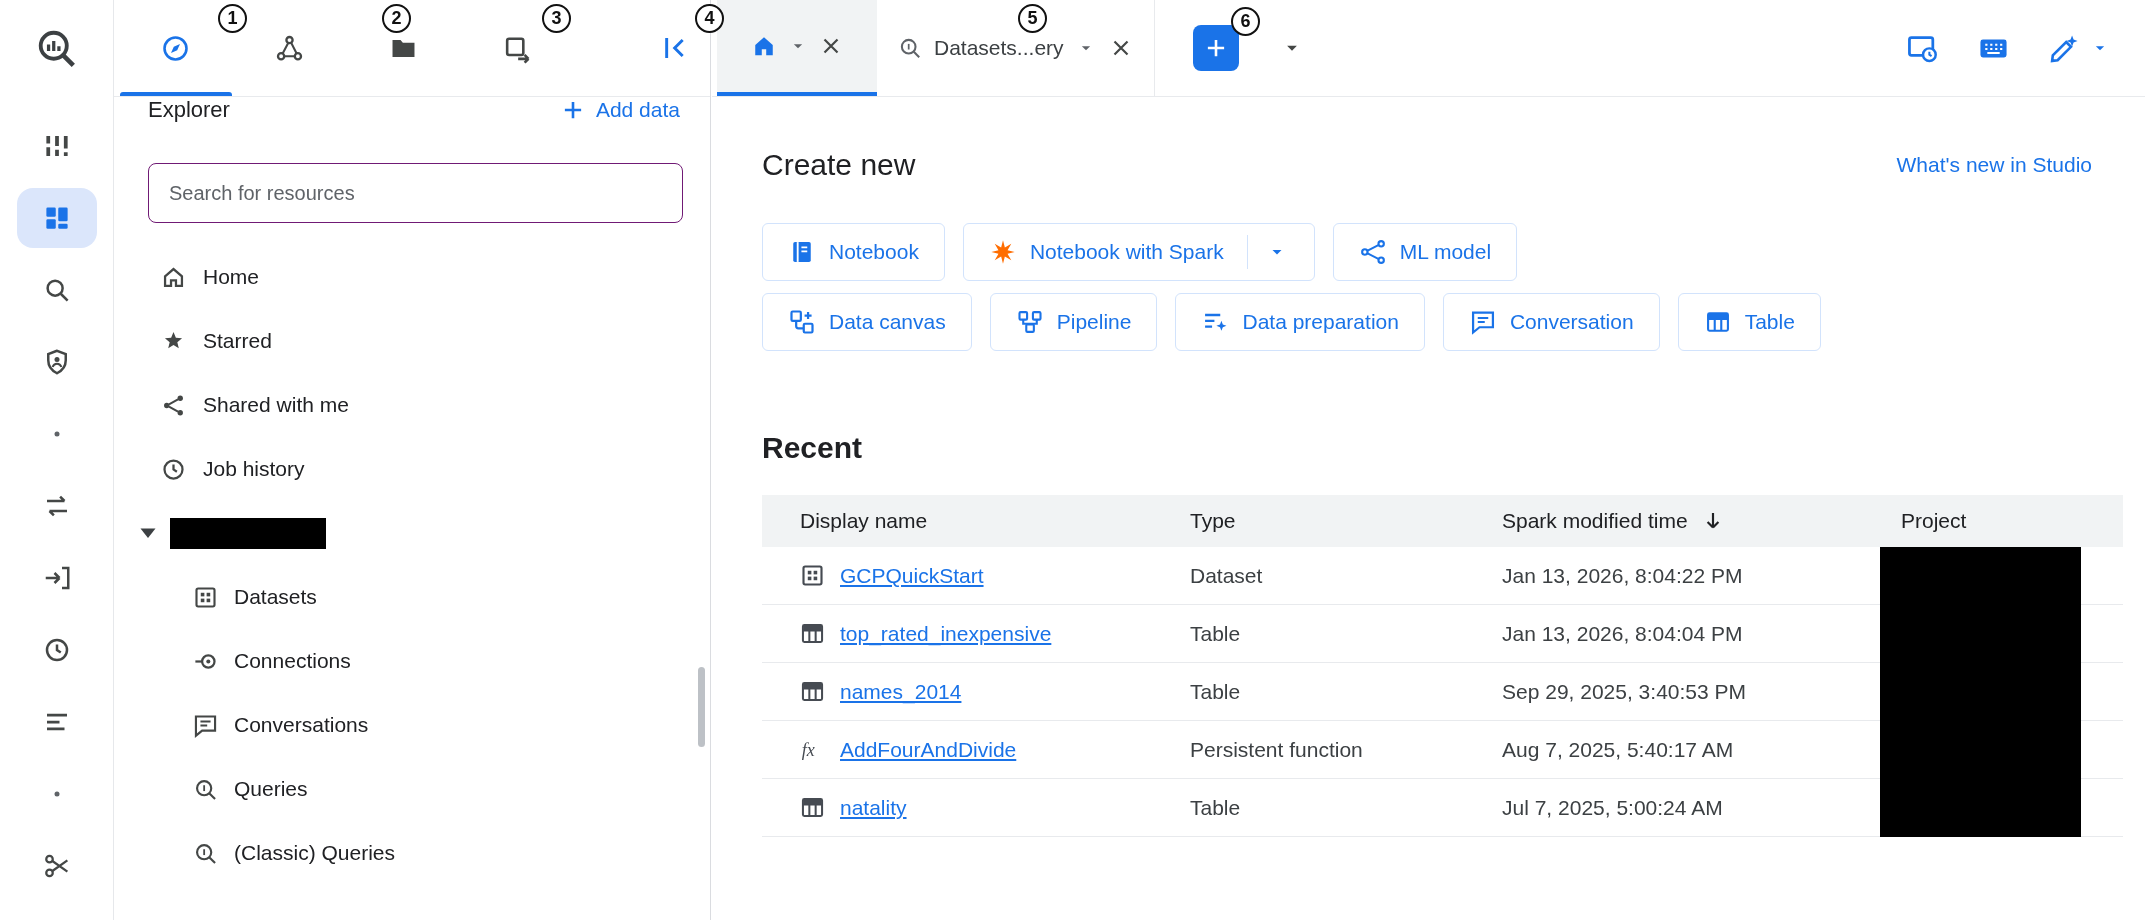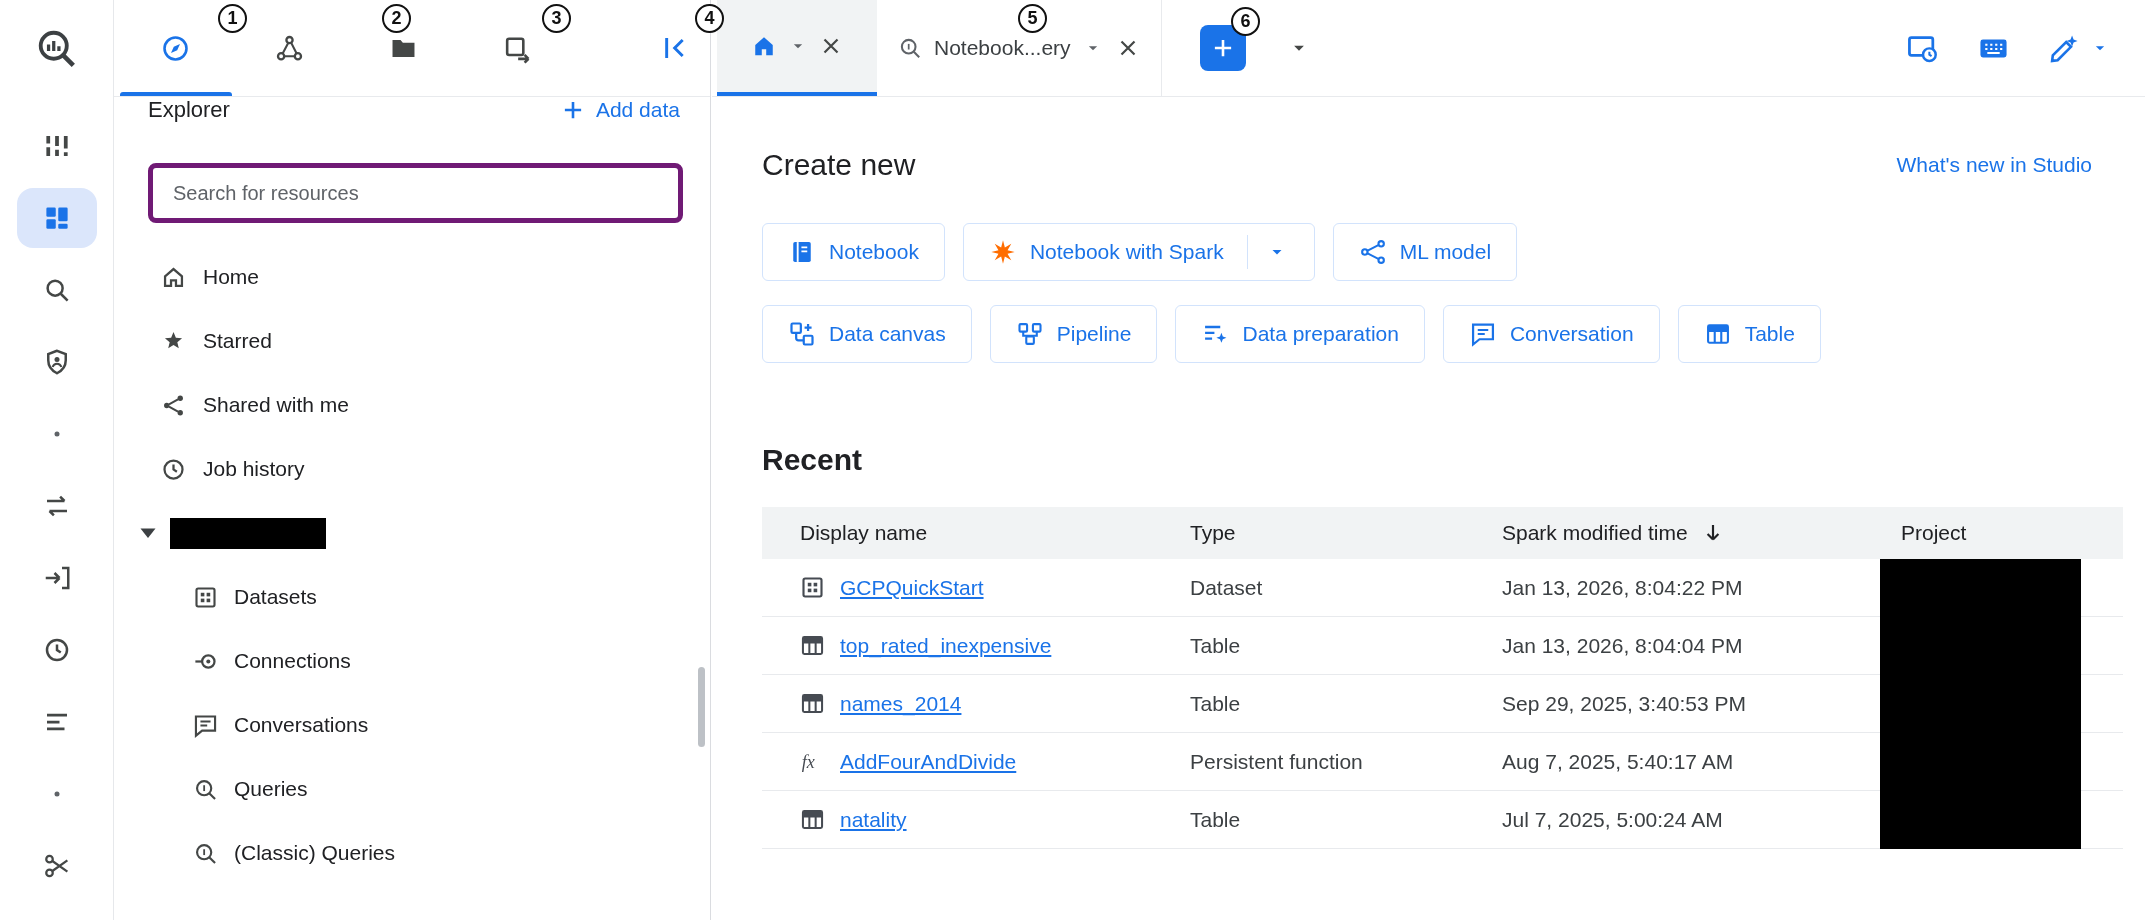--- a/index.html
+++ b/index.html
@@ -27,21 +27,21 @@
   .x-tab{width:114px;height:100%;display:flex;align-items:center;justify-content:center;color:#444746;cursor:pointer}
   .x-tab .ic{width:31px;height:31px}
   .x-tab.active{color:var(--accent)}
   .x-underline{position:absolute;left:6px;bottom:0;width:112px;height:4px;background:var(--accent);border-radius:3px 3px 0 0}
   .x-collapse{margin-left:auto;margin-right:20px;width:32px;height:32px;color:var(--accent);cursor:pointer}
   .x-head{height:66px;display:flex;align-items:flex-start;padding:0 30px 0 34px}
   .x-title{font-size:22px;font-weight:500}
   .x-add{margin-left:auto;display:flex;align-items:center;gap:10px;color:var(--accent);font-size:21px;font-weight:500;cursor:pointer}
   .x-add .ic{width:26px;height:26px}
   .x-search{margin:0 28px 0 34px}
-  .x-search input{width:535px;height:60px;border:5px solid #701a75;border-radius:8px;font:20px "Liberation Sans","DejaVu Sans",sans-serif;color:#202124;padding:0 20px;outline:none;background:#fff}
+  .x-search input{width:535px;height:60px;border:1px solid #701a75;border-radius:8px;font:20px "Liberation Sans","DejaVu Sans",sans-serif;color:#202124;padding:0 20px;outline:none;background:#fff}
   .x-search input::placeholder{color:#5f6368}
   .x-list{margin-top:22px}
   .x-item{height:64px;display:flex;align-items:center;gap:16px;padding-left:46px;font-size:21px;cursor:pointer;color:#202124;white-space:nowrap}
   .x-item .ic{width:27px;height:27px;color:#444746}
   .x-item.proj{padding-left:22px;gap:6px}
   .x-item.proj .ic{width:24px;height:24px;color:#3c4043}
   .redact-sm{width:156px;height:31px;background:var(--redaction);margin-left:4px}
   .x-item.child{padding-left:78px;gap:15px}
   .x-scrollbar{position:absolute;right:5px;top:667px;width:7px;height:80px;background:#bdc1c6;border-radius:4px;cursor:pointer}
 
@@ -62,21 +62,21 @@
   .tab-actions > .ic{width:33px;height:33px;cursor:pointer}
   .gemini-group{display:flex;align-items:center;gap:8px;cursor:pointer}
   .gemini-group .ic.main-ic{width:33px;height:33px}
   .gemini-group .caret{color:var(--accent)}
 
   .content{padding:48px 0 0 50px}
   .create-row{width:1330px;display:flex;align-items:center;justify-content:space-between;height:40px}
   .create-title{font-size:30px;font-weight:400;color:#202124}
   .whats-new{color:var(--accent);font-size:21px;font-weight:500;cursor:pointer;text-decoration:none}
   .btnrow{display:flex;gap:18px;margin-top:38px}
-  .btnrow + .btnrow{margin-top:24px}
+  .btnrow + .btnrow{margin-top:12px}
   .cbtn{display:flex;align-items:center;gap:13px;height:58px;padding:0 25px;background:#fff;border:1px solid #d2e3fc;border-radius:6px;color:var(--accent);font:500 21px "Liberation Sans","DejaVu Sans",sans-serif;cursor:pointer}
   .cbtn .ic{width:28px;height:28px}
   .cbtn .spark{color:var(--spark)}
   .split-div{width:1px;height:34px;background:#d2e3fc;margin:0 4px 0 10px}
   .cbtn .caret{width:24px;height:24px;color:var(--accent)}
   .recent-title{font-size:30px;font-weight:700;margin-top:80px;color:#202124}
   .rtable{width:1361px;margin-top:30px;position:relative}
   .thead,.trow{display:grid;grid-template-columns:428px 312px 399px 222px;align-items:center}
   .thead{height:52px;background:#f1f3f4;font-weight:500;font-size:21px;color:#202124}
   .th.c1,.td.c1{padding-left:38px}
@@ -375,21 +375,21 @@
           </span>
       </div>
       <div class="tab tab-untitled">
         <span class="ic q">
             <svg viewBox="0 0 24 24">
               <circle cx="10.8" cy="10.8" r="6.3" fill="none" stroke="currentColor" stroke-width="1.9"></circle>
               <path d="m15.5 15.5 5 5" stroke="currentColor" stroke-width="1.9" fill="none"></path>
               <path d="M10.8 8.2v5.2" stroke="currentColor" stroke-width="1.6" fill="none"></path>
             </svg>
           </span>
-        <span class="tab-label">Notebook...ery</span>
+        <span class="tab-label">Datasets...ery</span>
         <span class="ic caret">
             <svg viewBox="0 0 24 24">
               <path d="m7.5 10 4.5 4.5L16.5 10z" fill="currentColor"></path>
             </svg>
           </span>
         <span class="ic x-close">
             <svg viewBox="0 0 24 24">
               <path d="m6 6 12 12M18 6 6 18" stroke="currentColor" stroke-width="2" fill="none"></path>
             </svg>
           </span>

